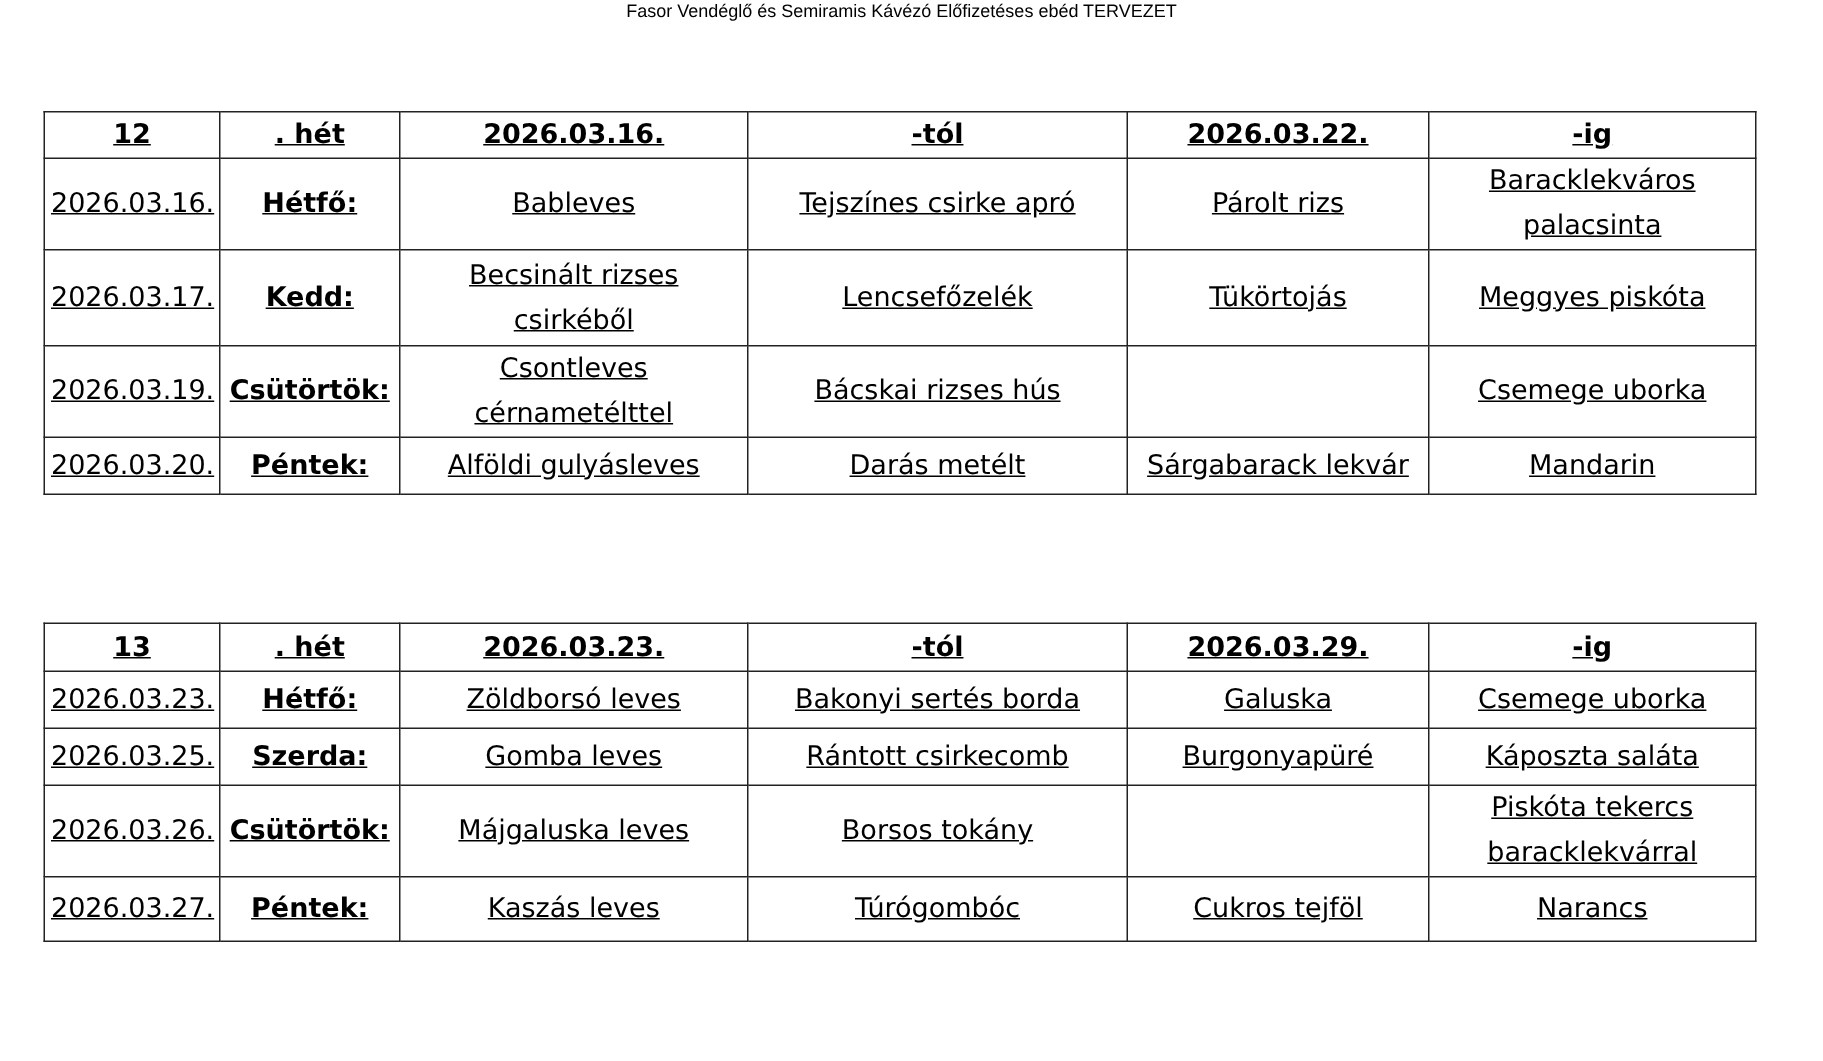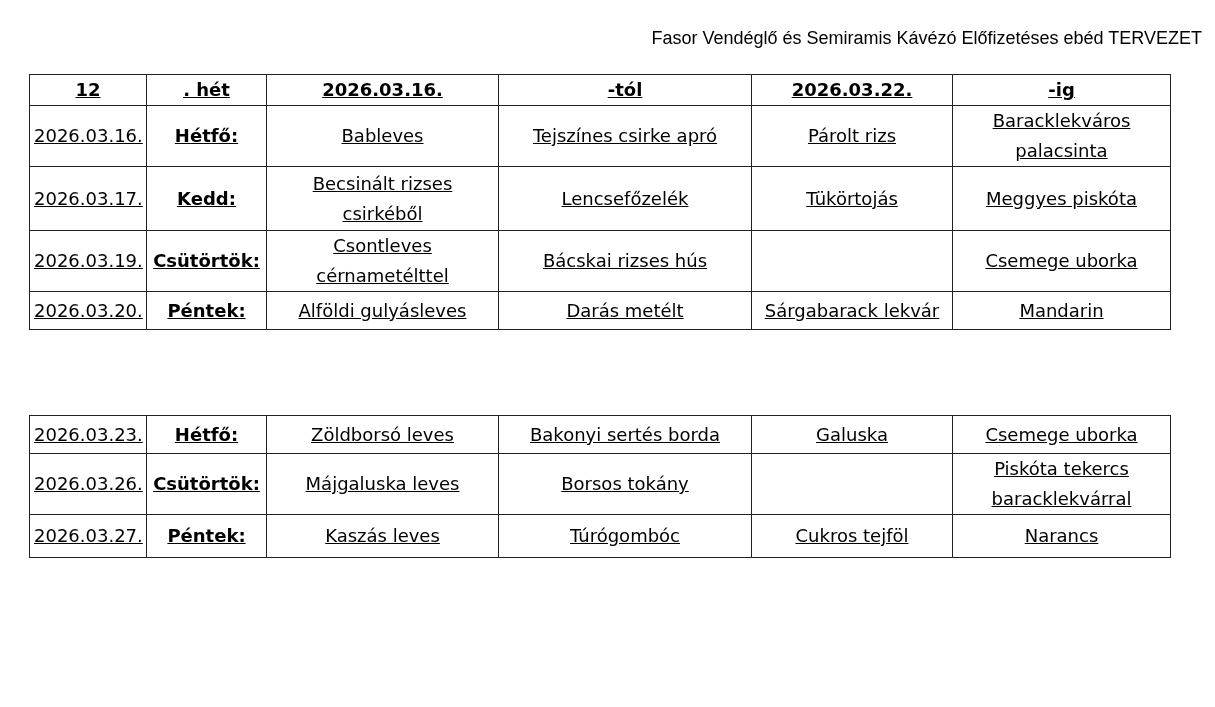--- a/index.html
+++ b/index.html
@@ -1,22 +1,22 @@
 <!DOCTYPE html>
 <html><head>
   <meta charset="utf-8">
   <style>
     html, body { margin: 0; padding: 0; background: #ffffff; }
     body {
       width: 1215px; height: 707px; position: relative; overflow: hidden;
       font-family: "Liberation Sans", "DejaVu Sans", sans-serif; color: #000;
     }
     .title {
-      position: absolute; left: 0; top: 28px; width: 1202px;
-      text-align: right; font-size: 18px; font-family: "Liberation Sans", sans-serif;
+      position: absolute; left: 0; top: 0; width: 1202px;
+      text-align: center; font-size: 12px; font-family: "Liberation Sans", sans-serif;
       letter-spacing: 0px;
     }
     table.week {
       position: absolute; left: 29px; width: 1141px;
       border-collapse: collapse; table-layout: fixed;
       font-family: "DejaVu Sans", "Liberation Sans", sans-serif;
       text-decoration: underline;
     }
     table.week td {
       border: 1.5px solid #222; padding: 0 4px; vertical-align: middle;
@@ -134,36 +134,60 @@
 <table class="week" id="week2">
   <colgroup>
     <col class="c-date">
       <col class="c-day">
       <col class="c-soup">
       <col class="c-main">
       <col class="c-side">
       <col class="c-dessert">
   </colgroup>
   <tbody>
+    <tr style="height:32px">
+      <td class="weeknum">13</td>
+      <td class="weeklbl">. hét</td>
+      <td class="hdr">2026.03.23.</td>
+      <td class="hdr">-tól</td>
+      <td class="hdr">2026.03.29.</td>
+      <td class="hdr">-ig</td>
+    </tr>
   <tr style="height: 38px;">
         <td class="date">2026.03.23.</td>
         <td class="day">Hétfő:</td>
         <td class="cell">
           <span class="ln">Zöldborsó leves</span>
         </td>
         <td class="cell">
           <span class="ln">Bakonyi sertés borda</span>
         </td>
         <td class="cell">
           <span class="ln">Galuska</span>
         </td>
         <td class="cell">
           <span class="ln">Csemege uborka</span>
         </td>
       </tr>
+      <tr style="height: 38px;">
+        <td class="date">2026.03.25.</td>
+        <td class="day">Szerda:</td>
+        <td class="cell">
+          <span class="ln">Gomba leves</span>
+        </td>
+        <td class="cell">
+          <span class="ln">Rántott csirkecomb</span>
+        </td>
+        <td class="cell">
+          <span class="ln">Burgonyapüré</span>
+        </td>
+        <td class="cell">
+          <span class="ln">Káposzta saláta</span>
+        </td>
+      </tr>
       <tr style="height: 61px;">
         <td class="date">2026.03.26.</td>
         <td class="day">Csütörtök:</td>
         <td class="cell">
           <span class="ln">Májgaluska leves</span>
         </td>
         <td class="cell">
           <span class="ln">Borsos tokány</span>
         </td>
         <td class="cell">

